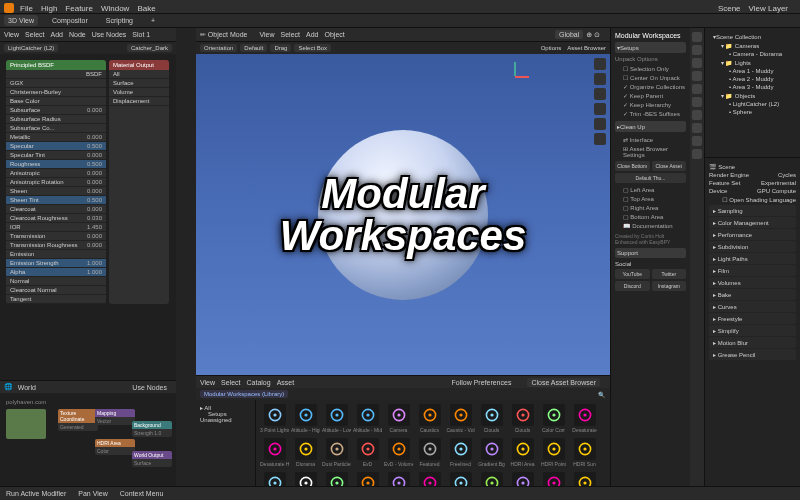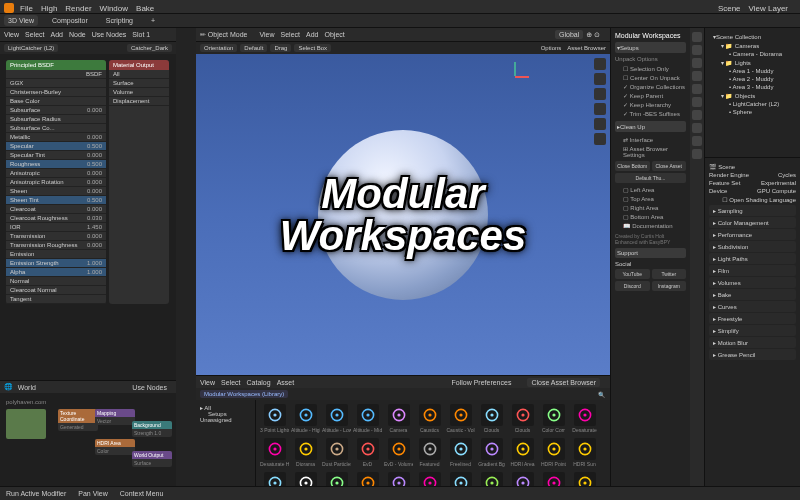--- a/index.html
+++ b/index.html
@@ -74,21 +74,21 @@
 .statusbar { height:14px; background:#2a2a2a; display:flex; align-items:center; padding:0 6px; font-size:7px; border-top:1px solid #111; position:absolute; bottom:0; width:800px; }
 .statusbar span { margin-right:12px; }
 </style>
 </head>
 <body>
 
 <div class="topbar">
   <div class="logo"></div>
   <span>File</span>
   <span>High</span>
-  <span>Render</span>
+  <span>Feature</span>
   <span>Window</span>
   <span>Bake</span>
   <div style="flex:1"></div>
   <span>Scene</span>
   <span>View Layer</span>
 </div>
 
 <div class="tabs">
   <span class="active">3D View</span>
   <span>Compositor</span>

